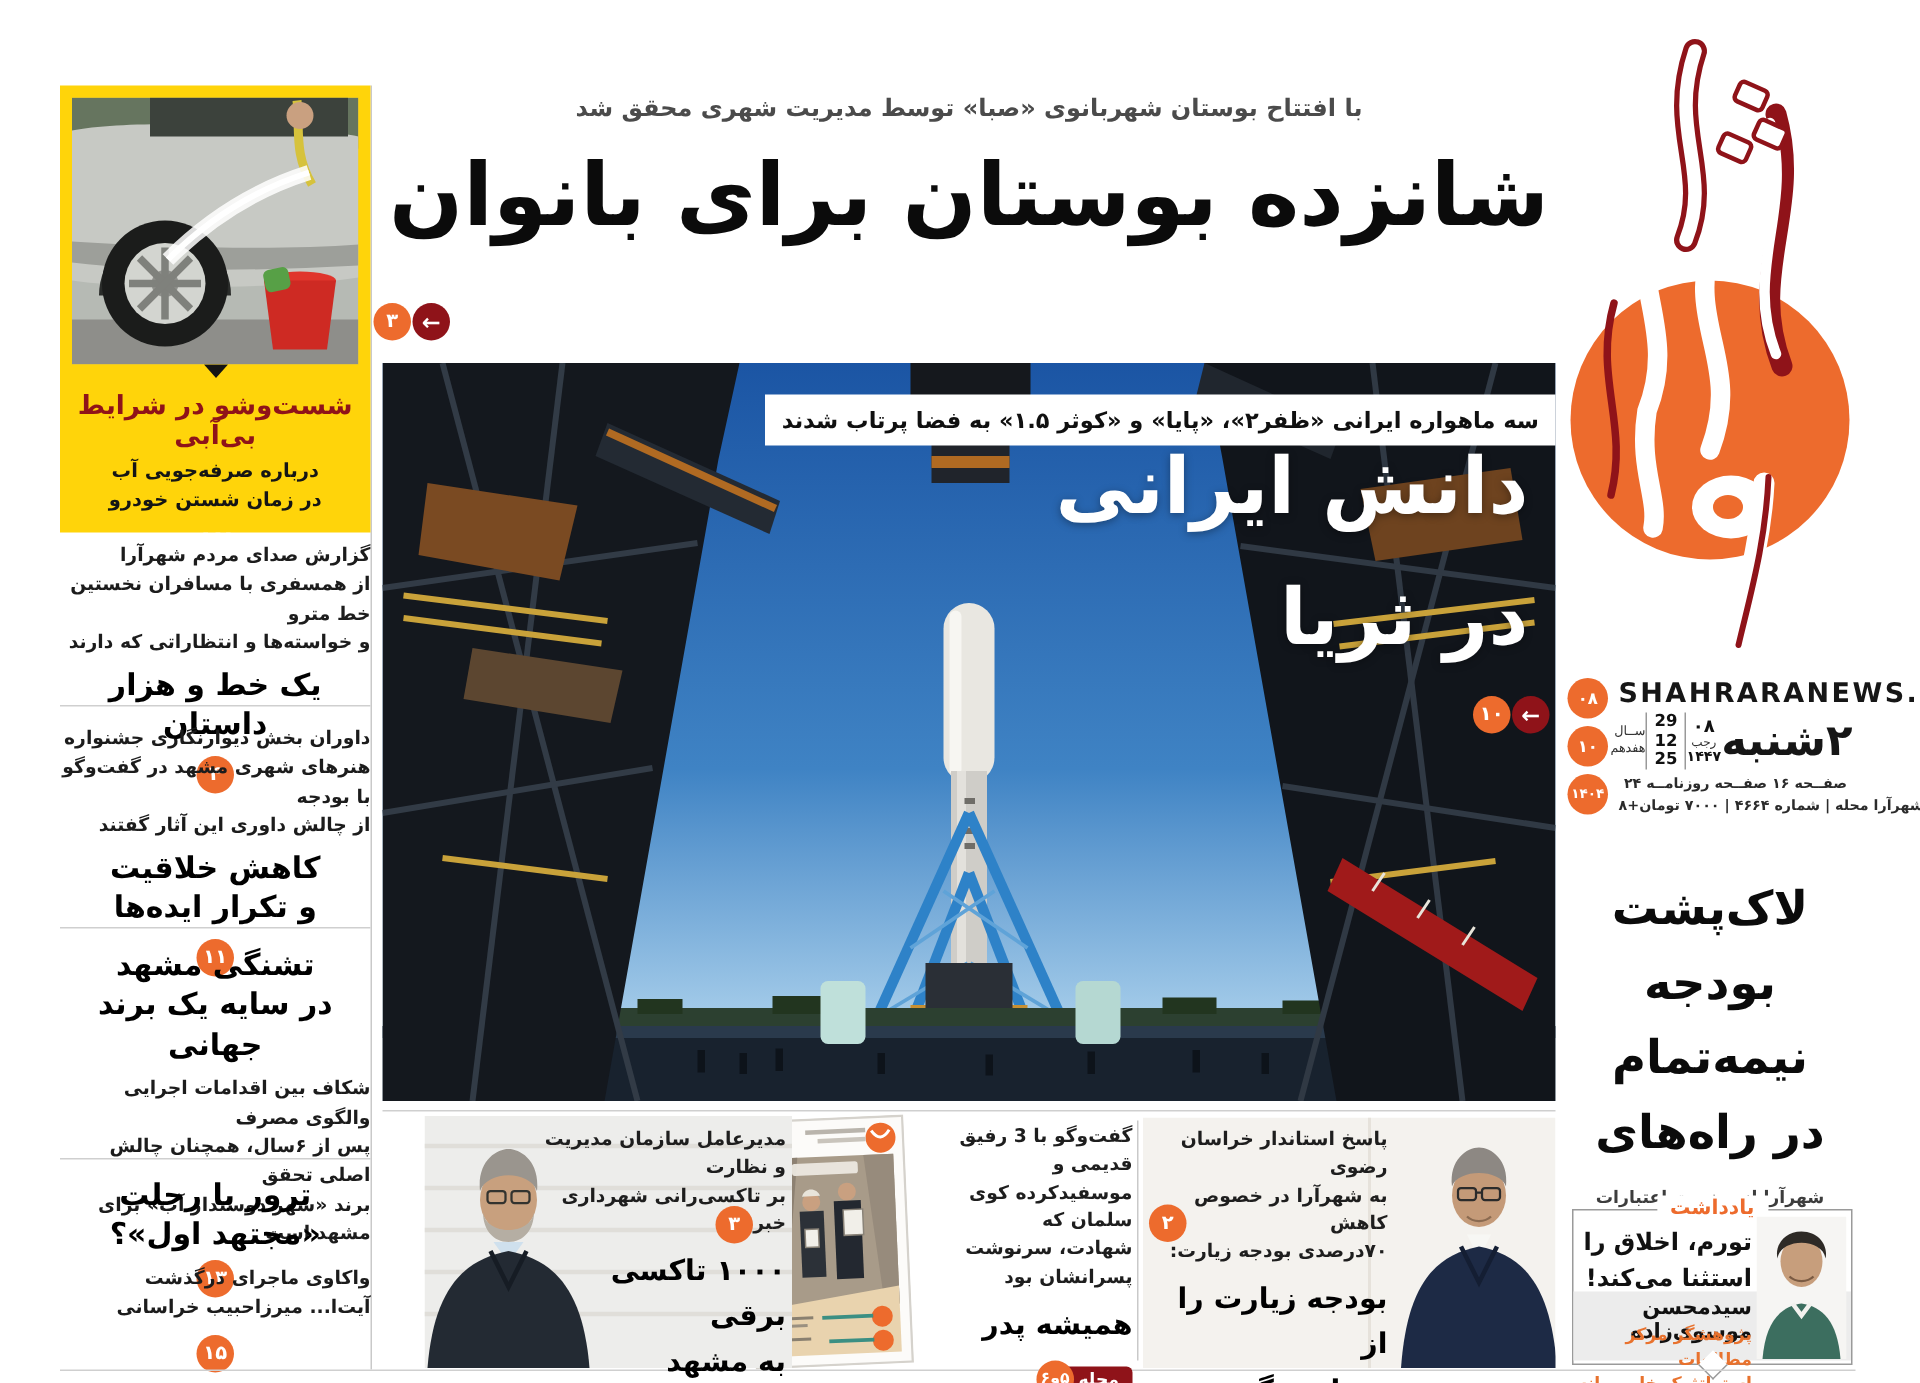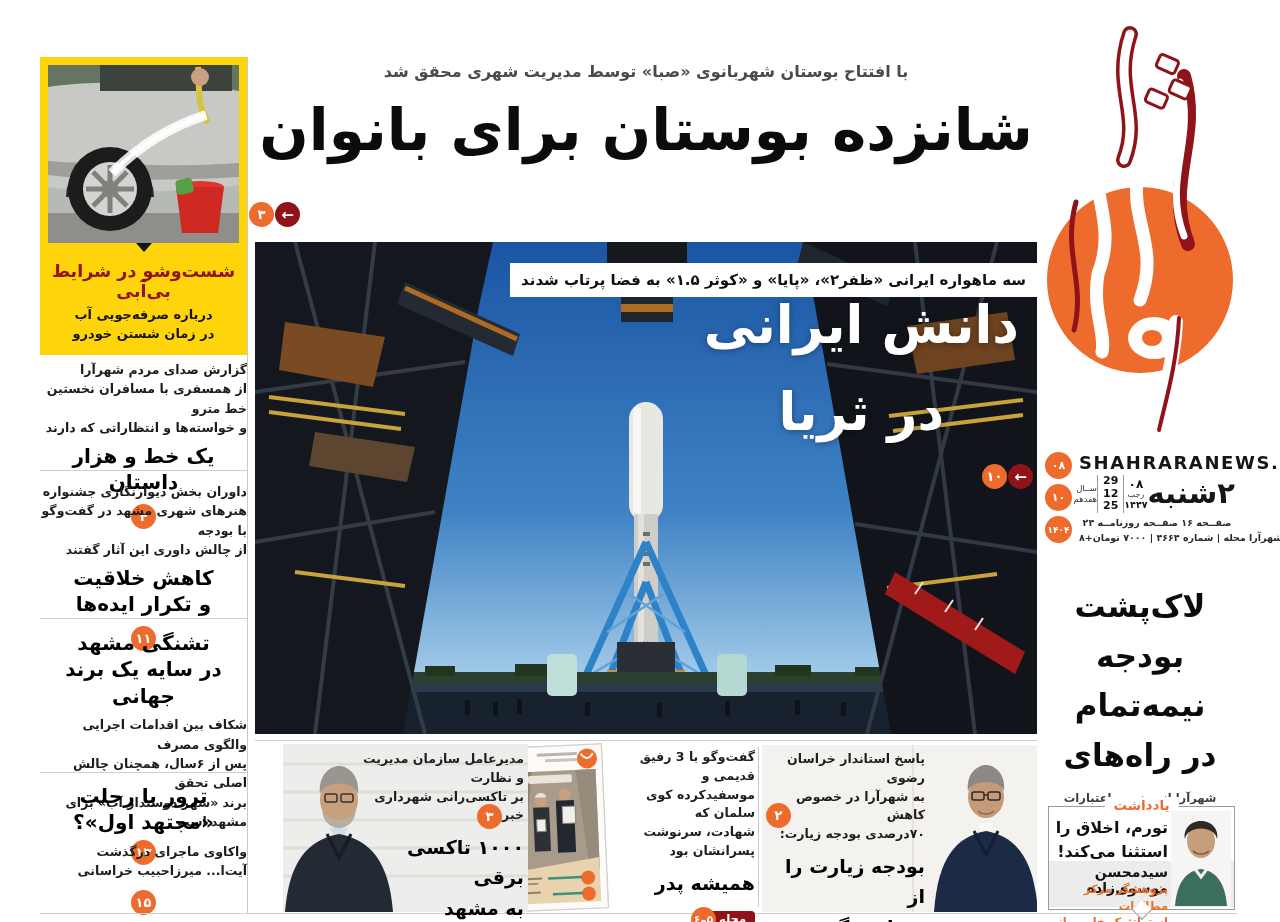--- a/index.html
+++ b/index.html
@@ -264,21 +264,21 @@
     <polygon points="640,330 770,410 760,432 630,352" fill="#a01a1a"></polygon>
     <g stroke="#e8e4da" stroke-width="2">
         <line x1="660" y1="352" x2="668" y2="340"></line>
         <line x1="690" y1="370" x2="698" y2="358"></line>
         <line x1="720" y1="388" x2="728" y2="376"></line>
       </g>
     <polygon points="548,0 640,42 632,64 542,24" fill="#20262e"></polygon>
   </svg>
 
   <div class="abs photo-kicker" style="right:0;top:21px;">سه ماهواره ایرانی «ظفر۲»، «پایا» و «کوثر ۱.۵» به فضا پرتاب شدند</div>
-  <div class="abs photo-title" style="right:18px;top:40px;text-align:center;">
+  <div class="abs photo-title" style="right:18px;top:40px;">
     <div>دانش ایرانی</div>
     <div>در ثریا</div>
   </div>
   <div class="abs badge-pair" style="right:4px;top:222px;">
     <div class="badge crimson" style="order:1;">←</div>
     <div class="badge" style="order:2;">۱۰</div>
   </div>
 </div>
 
 <div class="abs" style="left:1046px;top:22px;width:188px;height:424px;">

